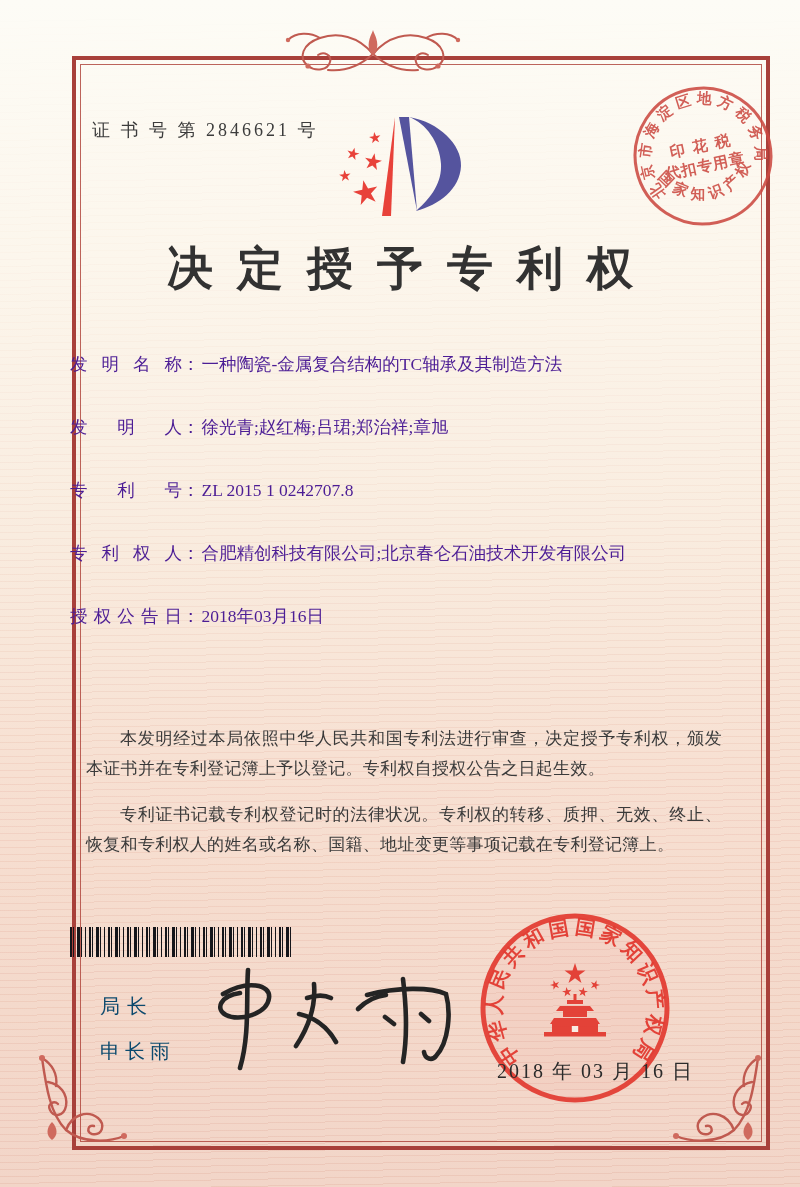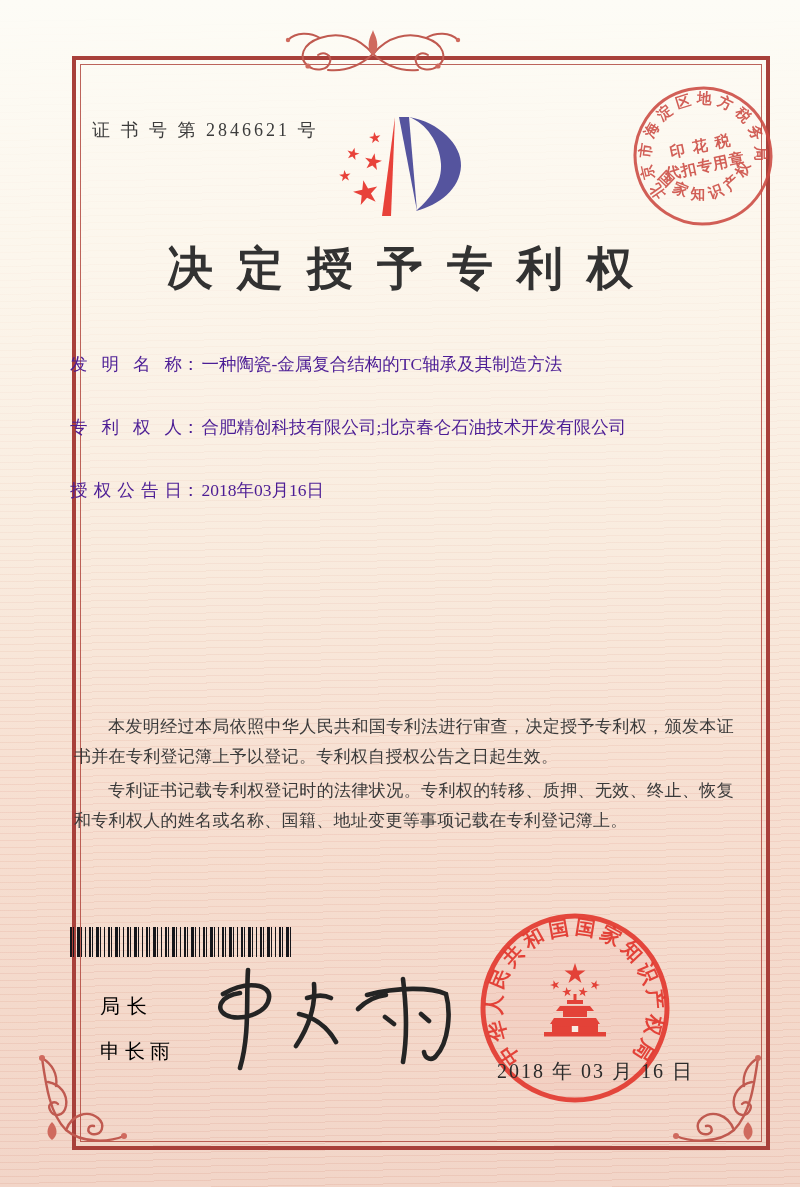--- a/index.html
+++ b/index.html
@@ -34,35 +34,35 @@
   .title{
     position:absolute;left:0;top:238px;width:800px;text-align:center;
     font-size:46px;font-weight:600;color:#323232;letter-spacing:24px;text-indent:24px;
   }
   .fields{position:absolute;left:70px;top:352px;width:670px;}
   .field-row{height:63px;font-size:17.5px;color:#4c1d95;white-space:nowrap;}
   .field-label{display:inline-block;width:112px;text-align:justify;text-align-last:justify;vertical-align:top;}
   .field-colon{display:inline-block;margin-right:2px;}
   .paragraphs{position:absolute;left:70px;top:708px;width:668px;}
   .para{
-    font-size:17px;line-height:30px;color:#3a3a3a;text-indent:2em;margin:4px;
+    font-size:17px;line-height:30px;color:#3a3a3a;text-indent:2em;margin:16px;
     text-align:justify;letter-spacing:0.3px;
   }
   .barcode{
     position:absolute;left:70px;top:927px;width:222px;height:30px;
     background:repeating-linear-gradient(90deg,
       #15151a 0 2px,transparent 2px 3px,
       #15151a 3px 4px,transparent 4px 7px,
       #15151a 7px 10px,transparent 10px 11px,
       #15151a 11px 12px,transparent 12px 15px,
       #15151a 15px 16px,transparent 16px 19px);
   }
   .signer{
     position:absolute;left:100px;top:993px;
-    font-family:"Liberation Sans","DejaVu Sans",sans-serif;color:#000000;
+    font-family:"Liberation Sans","DejaVu Sans",sans-serif;color:#0c4a6e;
   }
   .signer-title{font-size:20px;letter-spacing:7px;margin-bottom:18px;}
   .signer-name{font-size:20px;letter-spacing:5px;}
   .signature{position:absolute;left:195px;top:962px;width:275px;height:115px;}
   .seal{position:absolute;left:465px;top:898px;width:220px;height:220px;}
   .seal-date{
     position:absolute;left:497px;top:1058px;font-size:20px;color:#2b2b2b;letter-spacing:2px;text-align:right;
   }
   .tax-stamp{position:absolute;left:627px;top:80px;width:152px;height:152px;opacity:.88;}
 </style>
@@ -136,20 +136,26 @@
       <use href="#lstar" transform="translate(20,42) scale(6.5) rotate(14)"></use>
       <use href="#lstar" transform="translate(12,64) scale(6) rotate(-6)"></use>
     </g>
   </svg>
 
   <div class="title">决定授予专利权</div>
 
   <div class="fields">
     <div class="field-row">
       <span class="field-label">发明名称</span><span class="field-colon">：</span><span>一种陶瓷-金属复合结构的TC轴承及其制造方法</span>
+    </div>
+    <div class="field-row">
+      <span class="field-label">发明人</span><span class="field-colon">：</span><span>徐光青;赵红梅;吕珺;郑治祥;章旭</span>
+    </div>
+    <div class="field-row">
+      <span class="field-label">专利号</span><span class="field-colon">：</span><span>ZL 2015 1 0242707.8</span>
     </div>
     <div class="field-row">
       <span class="field-label">专利权人</span><span class="field-colon">：</span><span>合肥精创科技有限公司;北京春仑石油技术开发有限公司</span>
     </div>
     <div class="field-row">
       <span class="field-label">授权公告日</span><span class="field-colon">：</span><span>2018年03月16日</span>
     </div>
   </div>
 
   <div class="paragraphs">

